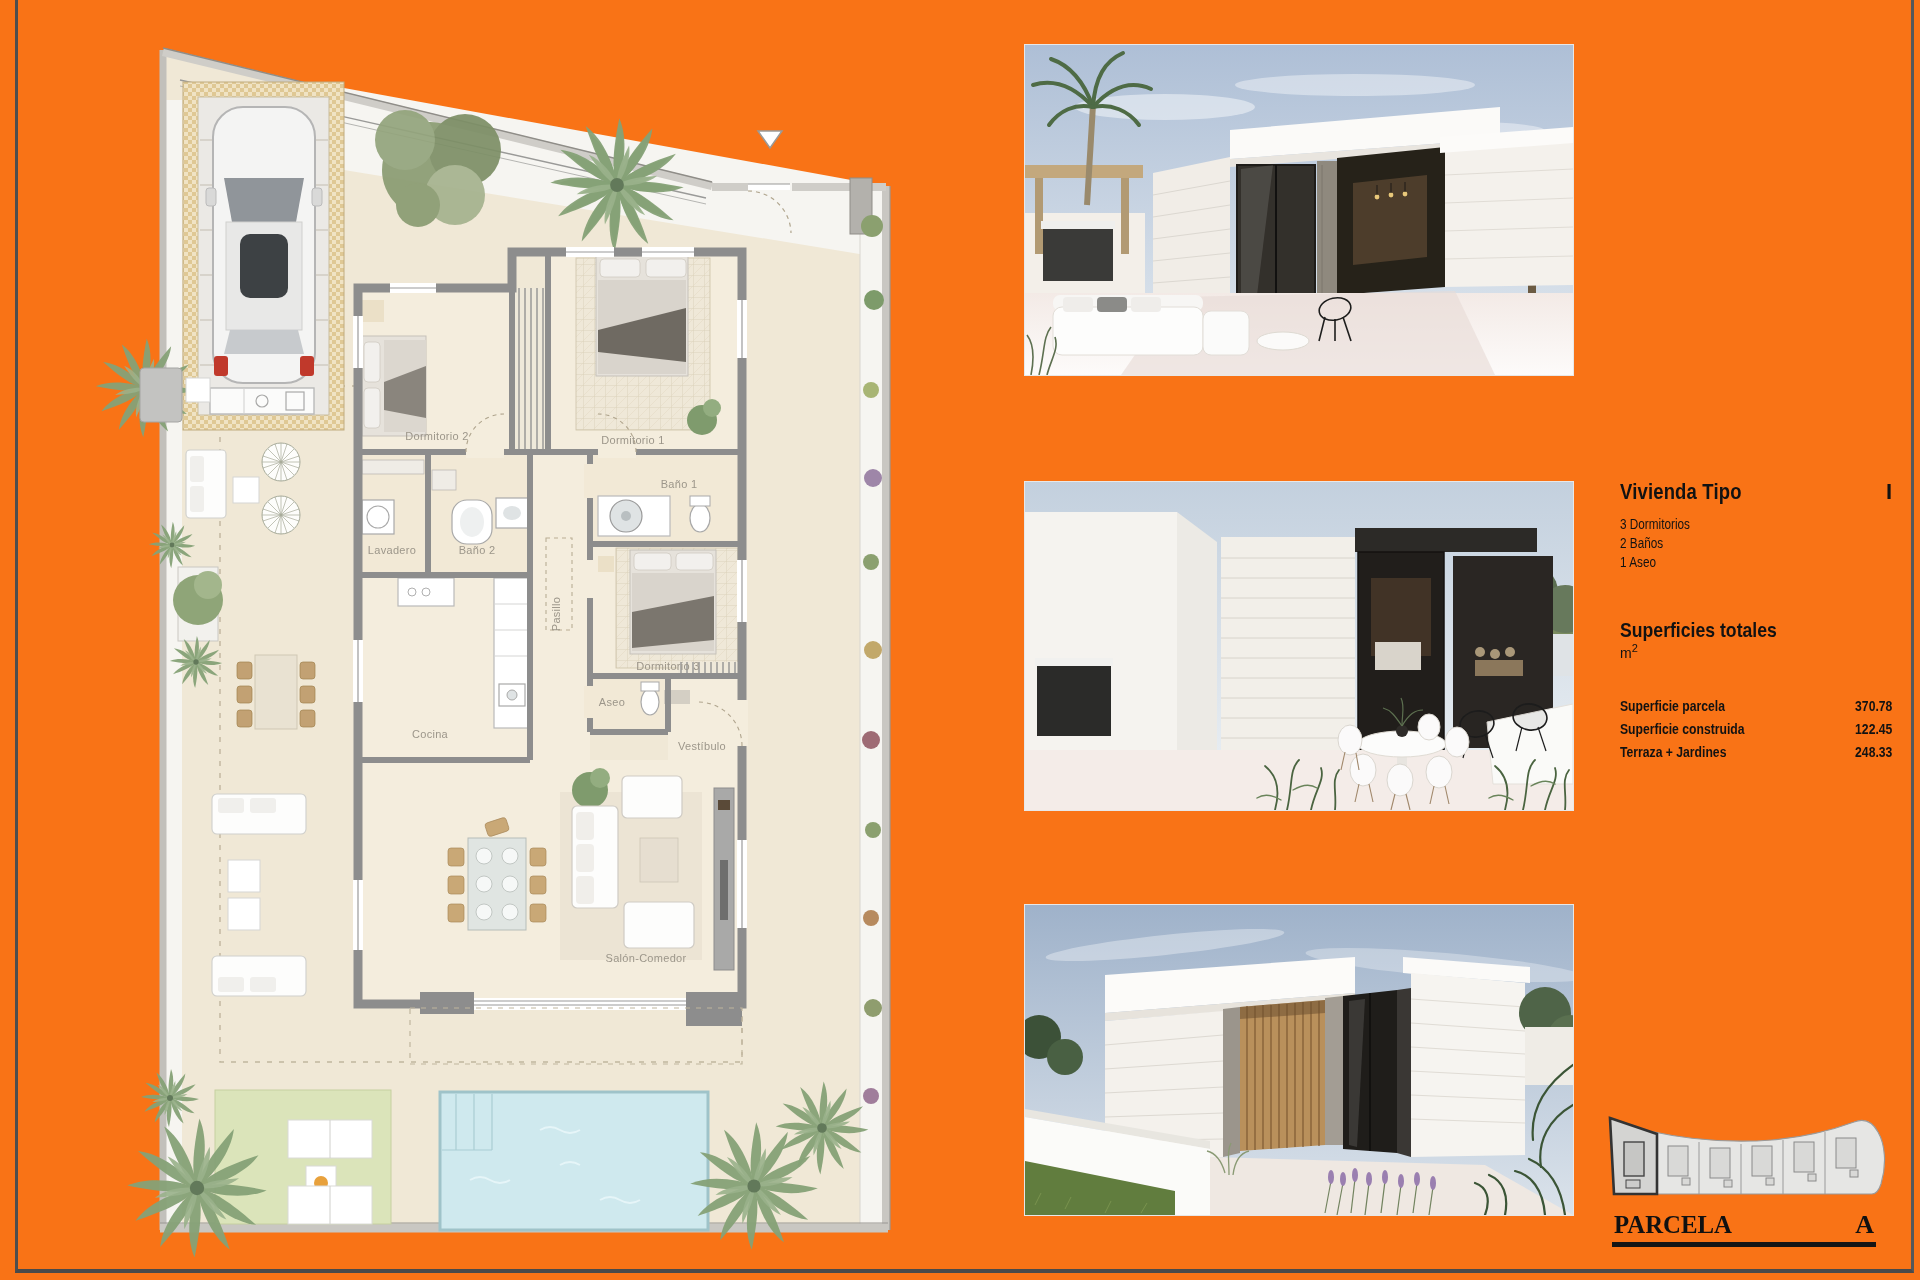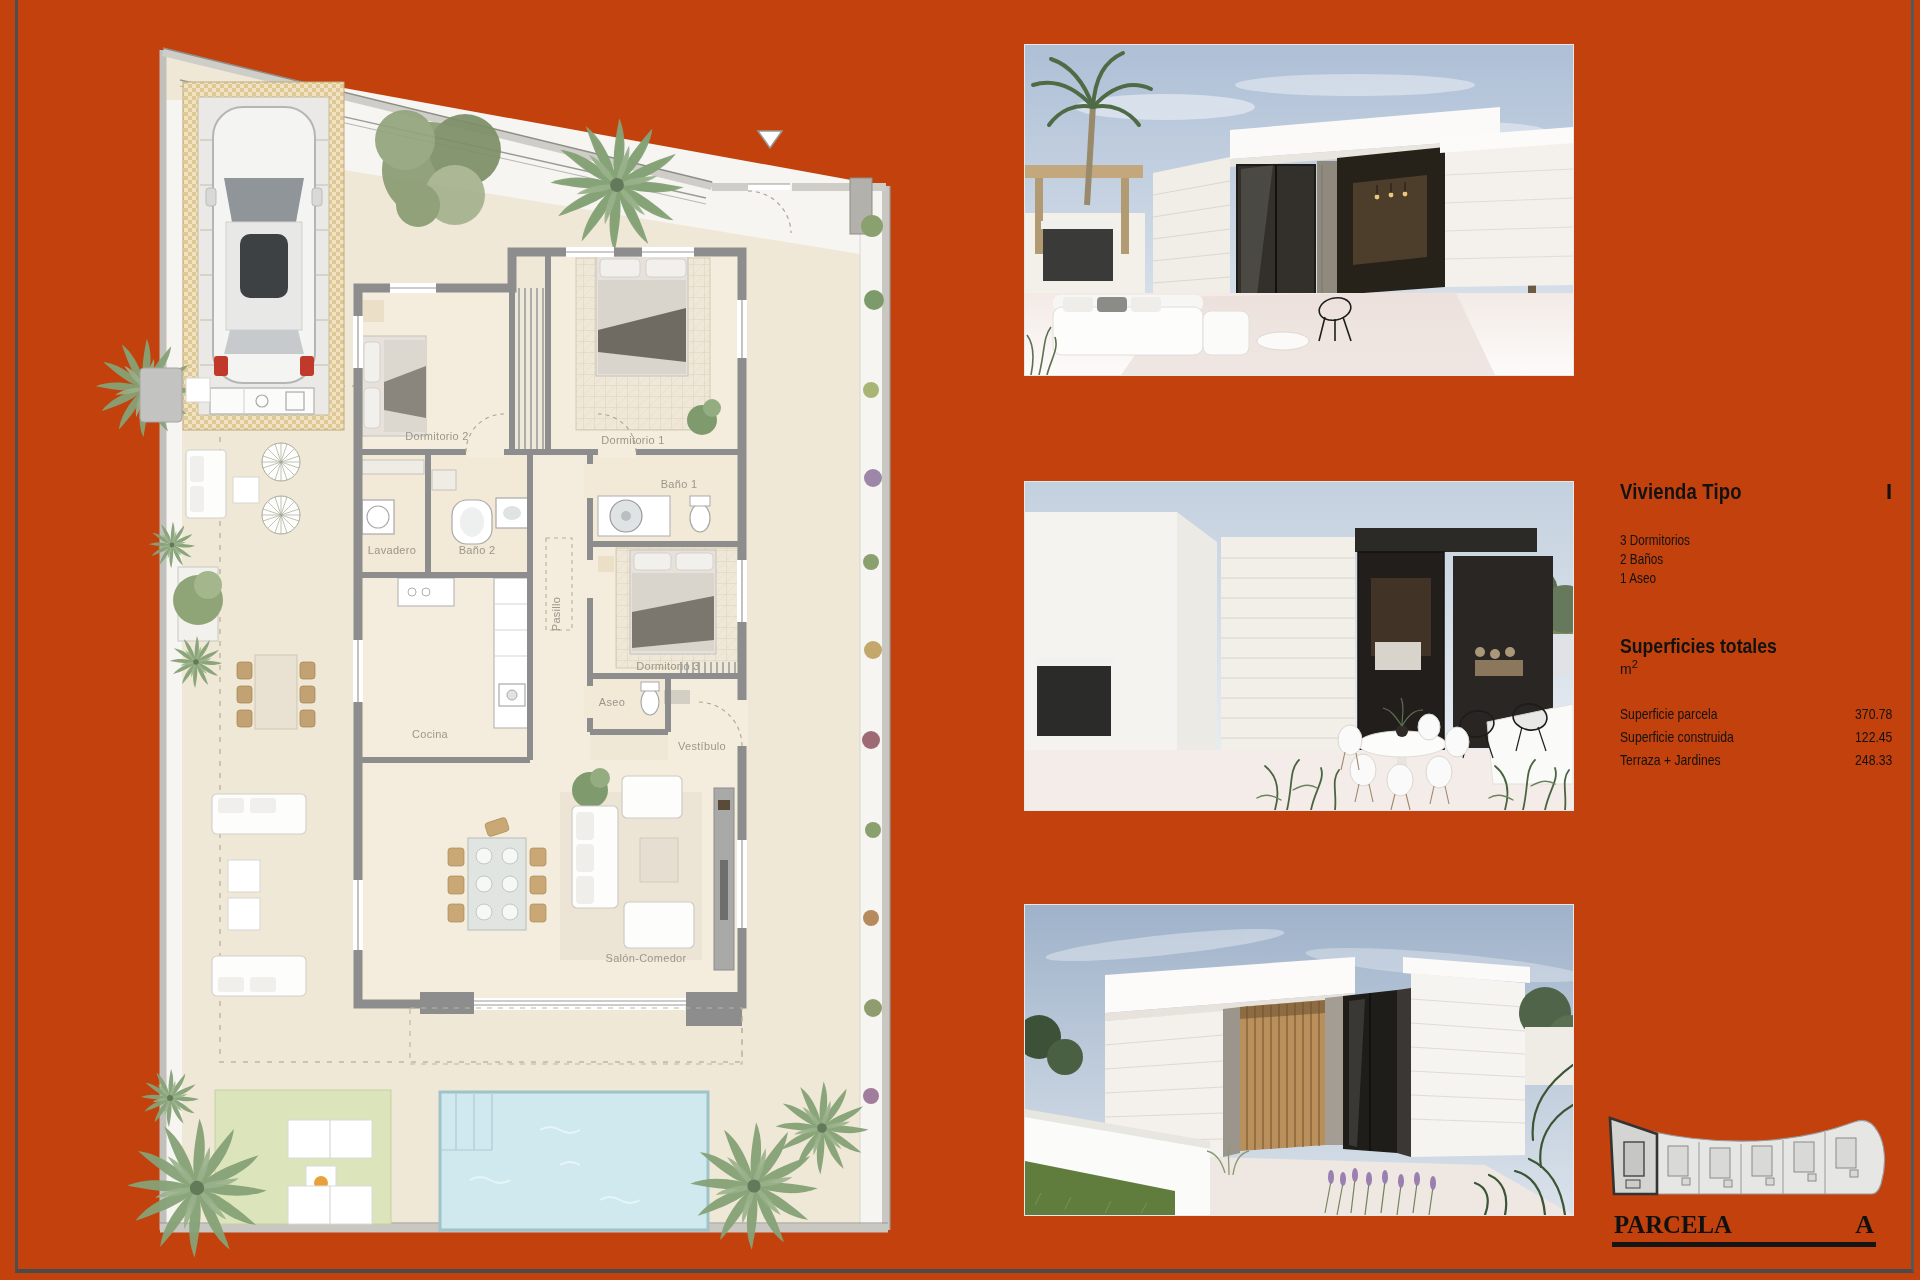--- a/index.html
+++ b/index.html
@@ -1,42 +1,42 @@
 <!DOCTYPE html>
 <html><head>
 <meta charset="utf-8">
 <style>
   html,body{margin:0;padding:0;background:#ffffff;width:1920px;height:1280px;
     font-family:"Liberation Sans", sans-serif; overflow:hidden; position:relative;}
-  #stage{position:absolute;left:0;top:0;width:1920px;height:1280px;background:#c2410c;}
+  #stage{position:absolute;left:0;top:0;width:1920px;height:1280px;background:#f97316;}
   
   .frame{position:absolute;left:15px;top:-3px;width:1893px;height:1272px;
     border-left:3px solid #4e4e4e;border-right:3px solid #55585a;border-bottom:4px solid #4a4a4a;
     pointer-events:none;}
   
   #plan{position:absolute;left:0;top:0;width:960px;height:1280px;}
   
   .render{position:absolute;left:1025px;width:548px;box-shadow:0 0 0 1px #e8e8e8;}
   #render1{top:45px;height:330px;}
   #render2{top:482px;height:328px;}
   #render3{top:905px;height:310px;}
   .render svg{display:block;width:100%;height:100%;}
   
   #info{position:absolute;left:1620px;top:479px;width:272px;color:#121212;}
   .cond{display:inline-block;transform:scaleX(.84);transform-origin:0 50%;white-space:nowrap;}
   .cond-r{display:inline-block;transform:scaleX(.84);transform-origin:100% 50%;white-space:nowrap;}
   .info-title-row{display:flex;justify-content:space-between;align-items:baseline;}
   .info-title{font-size:22px;font-weight:bold;letter-spacing:.2px;}
   .type-letter{font-size:22px;font-weight:bold;}
-  .features{margin-top:26px;font-size:14px;line-height:19px;}
+  .features{margin-top:10px;font-size:14px;line-height:19px;}
   .surf-head{display:flex;justify-content:space-between;align-items:baseline;margin-top:46px;flex-direction:column;}
   .surf-title{font-size:21px;font-weight:bold;}
   .surf-unit{font-size:14px;}
   .surf-unit sup{font-size:11px;}
-  .surf-rows{margin-top:26px;font-size:14.5px;}
+  .surf-rows{margin-top:34px;font-size:14.5px;font-weight:bold;}
   .surf-row{display:flex;justify-content:space-between;line-height:23px;}
   
   #parcela{position:absolute;left:1602px;top:1092px;width:296px;height:165px;font-family:Liberation Serif, serif;}
   #parcela svg{display:block;width:100%;height:100%;}
 </style>
 </head>
 <body>
 
 <div id="stage">
 

